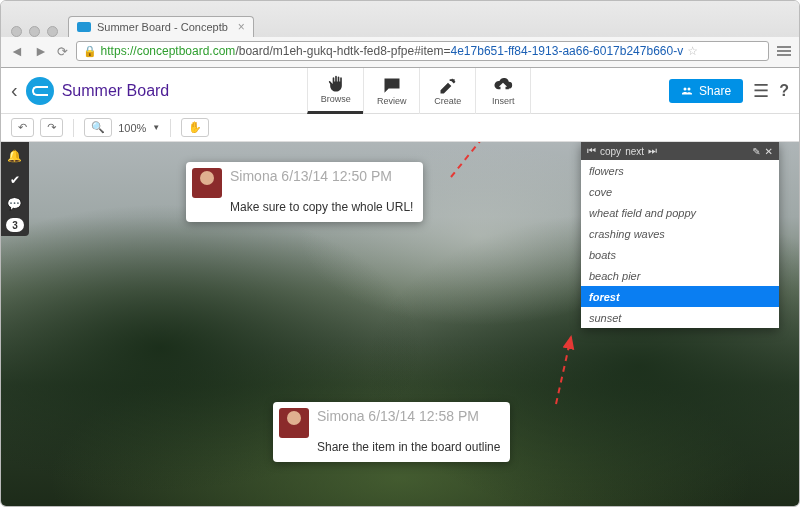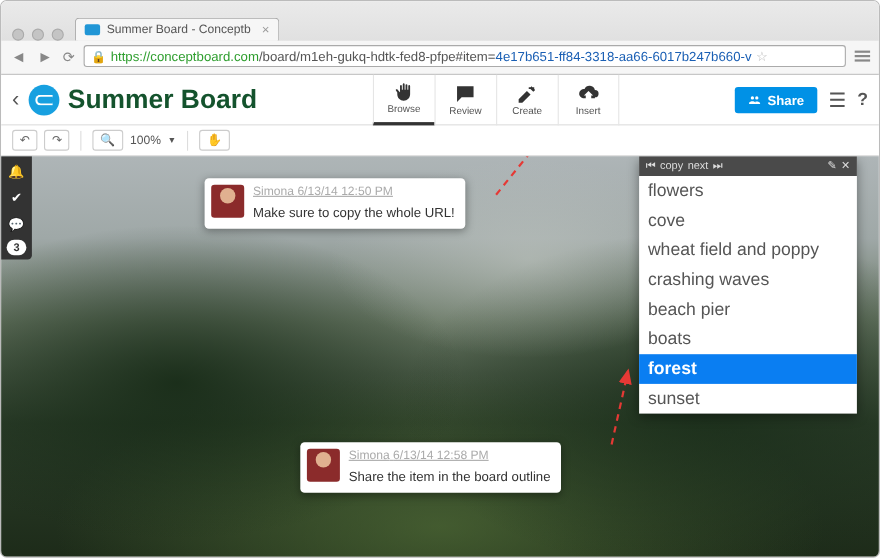--- a/index.html
+++ b/index.html
@@ -22,28 +22,28 @@
   .url-h { color:#1a5fb4;}
   .star { color:#bbb; margin-left:4px;}
   .menu-icon { display:flex; flex-direction:column; gap:2px; width:14px;}
   .menu-icon span{height:2px;background:#888;}
   
   .app { background:#fff; }
   .approw { display:flex; align-items:center; height:46px; border-bottom:1px solid #ddd; padding:0 10px;}
   .back-arrow { font-size:20px; color:#555; margin-right:8px;}
   .logo { width:28px; height:28px; border-radius:50%; background:#17a0e0; display:flex; align-items:center; justify-content:center; margin-right:8px;}
   .logo-inner { width:16px; height:10px; border:2px solid #fff; border-right:none; border-radius:10px 0 0 10px;}
-  .board-title { font-size:24px; color:#14532d; font-weight:700;}
+  .board-title { font-size:16px; color:#4c1d95; font-weight:400;}
   .toolgroup { display:flex; margin-left:auto; margin-right:auto;}
   .tool { display:flex; flex-direction:column; align-items:center; justify-content:center; width:56px; height:46px; font-size:9px; color:#555; border-left:1px solid #e5e5e5; position:relative;}
   .tool:last-child{border-right:1px solid #e5e5e5;}
   .tool.active { border-bottom:3px solid #333;}
   .tool svg { width:20px; height:20px; fill:#333;}
   .right-actions { display:flex; align-items:center; gap:10px;}
-  .share-btn { background:#0091e6; color:#fff; font-size:12px; font-weight:bold; padding:5px 12px; border-radius:3px; display:flex; align-items:center; gap:6px;}
+  .share-btn { background:#0091e6; color:#fff; font-size:12px; font-weight:normal; padding:5px 12px; border-radius:3px; display:flex; align-items:center; gap:6px;}
   .share-btn svg{width:12px;height:12px;fill:#fff;}
   .list-icon{font-size:18px;color:#555;}
   .help-icon{font-size:16px;color:#555;font-weight:bold;}
   
   .zoombar { display:flex; align-items:center; gap:6px; padding:4px 10px; border-bottom:1px solid #ddd; font-size:11px; color:#555;}
   .zbtn { border:1px solid #ccc; border-radius:3px; padding:2px 6px; background:#fff; font-size:11px; color:#666;}
   .vdiv { width:1px; height:18px; background:#ddd; margin:0 4px;}
   
   .canvas { position:relative; height:calc(507px - 28px - 32px - 46px - 27px); background: linear-gradient(180deg,#aeb5b7 0%,#9fa8a7 20%,#687764 40%,#2c3d2a 65%,#1c2a18 100%); overflow:hidden;}
   .forest-overlay{position:absolute;inset:0;background:
@@ -52,29 +52,29 @@
     radial-gradient(ellipse 420px 240px at 80% 60%, rgba(25,45,25,0.85), transparent 65%),
     radial-gradient(ellipse 500px 200px at 50% 90%, rgba(90,120,60,0.6), transparent 70%)
     ;}
   .sidebar-tools { position:absolute; left:0; top:0; width:28px; background:#333; display:flex; flex-direction:column; align-items:center; padding-top:4px; gap:4px; border-bottom-right-radius:4px; padding-bottom:4px;}
   .st { width:20px; height:20px; display:flex; align-items:center; justify-content:center; color:#fff; font-size:12px;}
   .st.badge{background:#fff;color:#333;border-radius:10px;font-size:10px;font-weight:bold;width:18px;height:14px;}
   
   .comment { position:absolute; background:#fff; border-radius:4px; box-shadow:0 2px 8px rgba(0,0,0,0.35); display:flex; padding:6px 10px 8px 6px; gap:8px; max-width:280px;}
   .avatar { width:30px; height:30px; border-radius:3px; background:#8b2b2b;}
   .avatar::after{content:"";display:block;width:14px;height:14px;border-radius:50%;background:#e0b090;margin:3px auto 0 auto;}
-  .c-meta{font-size:11px;color:#aaa;text-decoration:underline;}
-  .c-text{font-size:12px;color:#333;margin-top:6px;white-space:nowrap;}
+  .c-meta{font-size:14px;color:#aaa;}
+  .c-text{font-size:12px;color:#333;margin-top:16px;white-space:nowrap;}
   
   .outline { position:absolute; right:20px; top:0; width:198px; background:#fff; box-shadow:0 3px 10px rgba(0,0,0,0.4); font-size:11px;}
   .outline-head{background:#4a4a4a;color:#ddd;display:flex;align-items:center;padding:3px 6px;font-size:10px;gap:4px;}
   .outline-head .spacer{flex:1;}
   .outline-head span{cursor:pointer;}
   .outline-title{font-weight:bold;padding:6px 8px 2px 8px;color:#333;font-size:11px;}
-  .outline-item{padding:4px 8px;color:#555;font-size:16px;border-top:1px solid transparent;}
+  .outline-item{padding:4px 8px;color:#555;font-size:11px;border-top:1px solid transparent;font-style:italic;}
   .outline-item.sel{background:#0a7ef2;color:#fff;font-weight:bold;}
 </style>
 </head>
 <body>
 
 <div class="chrome">
   <div class="tabbar">
     <div class="win-dots">
       <div class="win-dot"></div>
       <div class="win-dot"></div>
@@ -89,21 +89,21 @@
   <div class="navrow">
     <div class="navbtn">◄</div>
     <div class="navbtn">►</div>
     <div class="reload">⟳</div>
     <div class="urlbar">
       <span class="lock">🔒</span>
       <span class="url-g">https://</span>
         <span class="url-g">conceptboard.com</span>
         <span class="url-r">/board/m1eh-gukq-hdtk-fed8-pfpe</span>
         <span class="url-r">#item=</span>
-        <span class="url-h">4e17b651-ff84-3318-aa66-6017b247b660-v</span>
+        <span class="url-h">4e17b651-ff84-1913-aa66-6017b247b660-v</span>
       <span class="star">☆</span>
     </div>
     <div class="menu-icon">
         <span></span>
         <span></span>
         <span></span>
       </div>
   </div>
 </div>
 
@@ -206,22 +206,22 @@
       <span>⏭</span>
       <span class="spacer"></span>
       <span>✎</span>
       <span>✕</span>
     </div>
     <div id="outline-items">
         <div class="outline-item">flowers</div>
         <div class="outline-item">cove</div>
         <div class="outline-item">wheat field and poppy</div>
         <div class="outline-item">crashing waves</div>
+        <div class="outline-item">boats</div>
         <div class="outline-item">beach pier</div>
-        <div class="outline-item">boats</div>
         <div class="outline-item sel">forest</div>
         <div class="outline-item">sunset</div>
       </div>
   </div>
 
   <svg style="position:absolute; inset:0; pointer-events:none;" width="100%" height="100%">
     <defs>
       <marker id="ah" markerWidth="8" markerHeight="8" refX="6" refY="3" orient="auto">
         <path d="M0,0 L7,3 L0,6 Z" fill="#e53935"></path>
       </marker>

